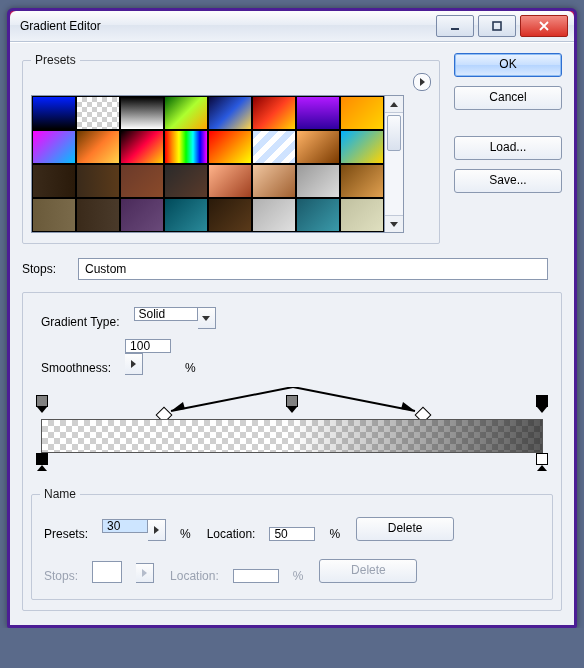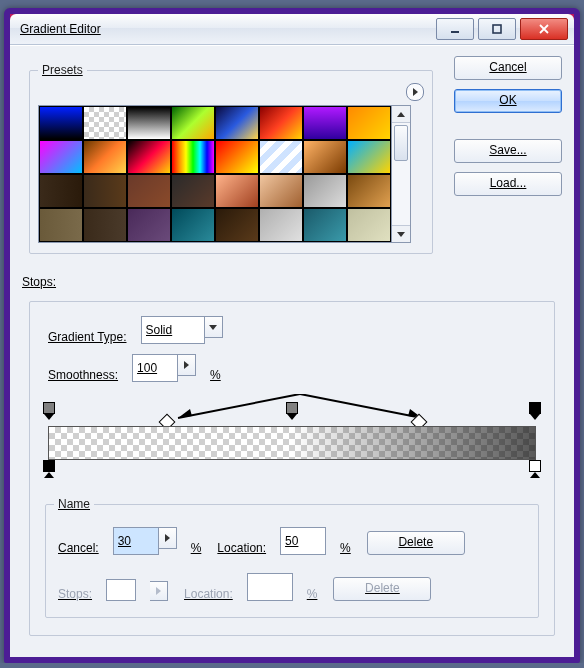--- a/index.html
+++ b/index.html
@@ -1,44 +1,44 @@
 <!DOCTYPE html>
 <html><head>
 <meta charset="utf-8">
 <style>
   html,body{margin:0;padding:0;background:#5a6a8a;font-family:"Segoe UI",Tahoma,Arial,sans-serif;font-size:12px;color:#000;}
-  .window{width:564px;margin:8px auto 0 auto;background:#be185d;border:6px solid #4c1d95;box-shadow:0 0 6px rgba(0,0,0,.4);border-radius:6px 6px 2px 2px;text-decoration:underline;}
+  .window{width:564px;margin:8px auto 0 auto;background:#be185d;border:3px solid #4c1d95;box-shadow:0 0 6px rgba(0,0,0,.4);border-radius:6px 6px 2px 2px;}
   .titlebar{height:30px;background:linear-gradient(#fdfdfd,#e8edf5 45%,#dde4ef 46%,#eef2f8);border-bottom:1px solid #b8c4d6;border-radius:6px 6px 0 0;display:flex;align-items:center;padding:0 0 0 10px;}
   .titlebar-text{flex:0 0 auto;color:#000;}
   .titlebar-spacer{flex:1;}
   .win-btn{width:36px;height:20px;margin:0 2px;border:1px solid #7a8aa8;border-radius:2px;background:linear-gradient(#f4f7fb,#d6e0ee);display:flex;align-items:center;justify-content:center;font-size:11px;cursor:default;}
   .win-btn.close{width:46px;background:linear-gradient(#f28b82,#d93025);border-color:#a02018;color:#fff;margin-right:6px;}
   .win-btn svg{width:12px;height:12px;}
   .client{padding:10px 12px 14px;background:#eef1f6;border-top:1px solid #fff;}
   .row{display:flex;align-items:flex-start;}
   .left{flex:1;}
   .right{width:108px;display:flex;flex-direction:column;gap:9px;margin-left:14px;}
   .btn{height:22px;border:1px solid #8a98b0;border-radius:3px;background:linear-gradient(#fdfdfd,#e9eef6);text-align:center;line-height:20px;cursor:default;}
   .btn.primary{border:1px solid #2f6fd1;background:linear-gradient(#eaf3ff,#c9e0ff 48%,#b4d4ff 50%,#dcebff);box-shadow:inset 0 0 0 1px #8fbef5;}
-  fieldset{border:1px solid #c1c9d8;border-radius:2px;margin:7px;padding:6px 8px 10px;}
+  fieldset{border:1px solid #c1c9d8;border-radius:2px;margin:0;padding:6px 8px 10px;}
   legend{padding:0 4px;color:#1a1a1a;}
   .presets-body{display:flex;}
   .swatch-grid{display:grid;grid-template-columns:repeat(8,44px);grid-auto-rows:34px;gap:0;border:1px solid #8a98b0;background:#fff;}
   .swatch{border:1px solid #000;}
   .scroll{width:18px;border:1px solid #8a98b0;border-left:none;background:#eef1f6;display:flex;flex-direction:column;}
   .scroll .arr{height:16px;display:flex;align-items:center;justify-content:center;color:#555;border-bottom:1px solid #c1c9d8;}
   .scroll .arr:last-child{border-bottom:none;border-top:1px solid #c1c9d8;}
   .scroll .track{flex:1;position:relative;background:#f4f6fa;}
   .scroll .thumb{position:absolute;top:2px;left:2px;right:2px;height:34px;background:linear-gradient(#fafbfd,#d9e1ee);border:1px solid #98a6bd;border-radius:2px;}
   .presets-head{display:flex;align-items:center;justify-content:flex-end;margin-bottom:4px;}
   .flyout{width:16px;height:16px;border:1px solid #7a8aa8;border-radius:8px;display:flex;align-items:center;justify-content:center;background:#fafbfd;}
   .name-row{display:flex;align-items:center;margin:14px 0 12px;}
   .name-row label{width:56px;}
   .text-input{flex:1;height:22px;border:1px solid #8a98b0;background:#fff;padding:2px 6px;font-family:inherit;font-size:12px;box-sizing:border-box;}
-  .mini-num{width:46px;height:28px;border:1px solid #8a98b0;background:#fff;padding:2px 4px;font-family:inherit;font-size:12px;text-align:left;box-sizing:border-box;}
+  .mini-num{width:46px;height:14px;border:1px solid #8a98b0;background:#fff;padding:2px 4px;font-family:inherit;font-size:12px;text-align:left;box-sizing:border-box;}
   .mini-num.sel{background:#cde5ff;}
   .drop-btn{width:18px;height:22px;border:1px solid #8a98b0;border-left:none;background:linear-gradient(#fdfdfd,#e9eef6);display:inline-flex;align-items:center;justify-content:center;box-sizing:border-box;}
   .fld-row{display:flex;align-items:flex-end;gap:14px;margin:4px 0;}
   .label{white-space:nowrap;}
   .chev{width:0;height:0;border-left:4px solid transparent;border-right:4px solid transparent;border-top:5px solid #333;display:inline-block;}
   .chev.r{border-top:4px solid transparent;border-bottom:4px solid transparent;border-left:5px solid #333;border-right:none;}
   .chev.up{border-left:4px solid transparent;border-right:4px solid transparent;border-bottom:5px solid #333;border-top:none;}
   .grad-area{position:relative;height:90px;margin:18px 2px 4px;}
   .grad-bar{position:absolute;left:8px;right:8px;top:26px;height:32px;border:1px solid #555;
     background:
@@ -139,47 +139,48 @@
                   <div class="thumb"></div>
                 </div>
               <div class="arr">
                   <span class="chev"></span>
                 </div>
             </div>
           </div>
         </fieldset>
       </div>
       <div class="right">
+        <div class="btn primary">OK</div>
         <div class="btn">Cancel</div>
-        <div class="btn primary">OK</div>
         <div style="height:8px"></div>
+        <div class="btn">Load...</div>
         <div class="btn">Save...</div>
-        <div class="btn">Load...</div>
       </div>
     </div>
 
     <div class="name-row">
       <label class="label">Stops:</label>
+      <input class="text-input" value="Custom" style="">
       <div style="width:14px"></div>
     </div>
 
     <fieldset style="padding-top:10px;">
       <div class="fld-row" style="margin-left:10px;">
         <span class="label">Gradient Type:</span>
         <span style="display:inline-flex;">
           <input class="mini-num" style="width: 64px;" value="Solid">
           <span class="drop-btn">
               <span class="chev"></span>
             </span>
         </span>
       </div>
 
       <div class="fld-row" style="margin:10px 0 0 10px;">
         <span class="label">Smoothness:</span>
-        <span style="display:inline-flex;">
+        <span style="display:inline-flex;flex-direction:column;">
           <input class="mini-num" value="100" style="">
           <span class="drop-btn">
               <span class="chev r"></span>
             </span>
         </span>
         <span>%</span>
       </div>
 
       <div class="grad-area">
         <svg class="arrows" viewBox="0 0 520 32" preserveAspectRatio="none">
@@ -214,21 +215,21 @@
         <div class="stop-bot" style="right:2px">
           <span class="stoptip"></span>
             <span class="stopbox white"></span>
         </div>
       </div>
 
       <fieldset>
         <legend>Name</legend>
         <div class="stops-inner">
           <div class="fld-row">
-            <span class="label">Cancel:</span>
+            <span class="label">Presets:</span>
             <span style="display:inline-flex;">
               <input class="mini-num sel" value="30" style="">
               <span class="drop-btn">
                   <span class="chev r"></span>
                 </span>
             </span>
             <span>%</span>
           </div>
           <div class="fld-row">
             <span class="label">Location:</span>

